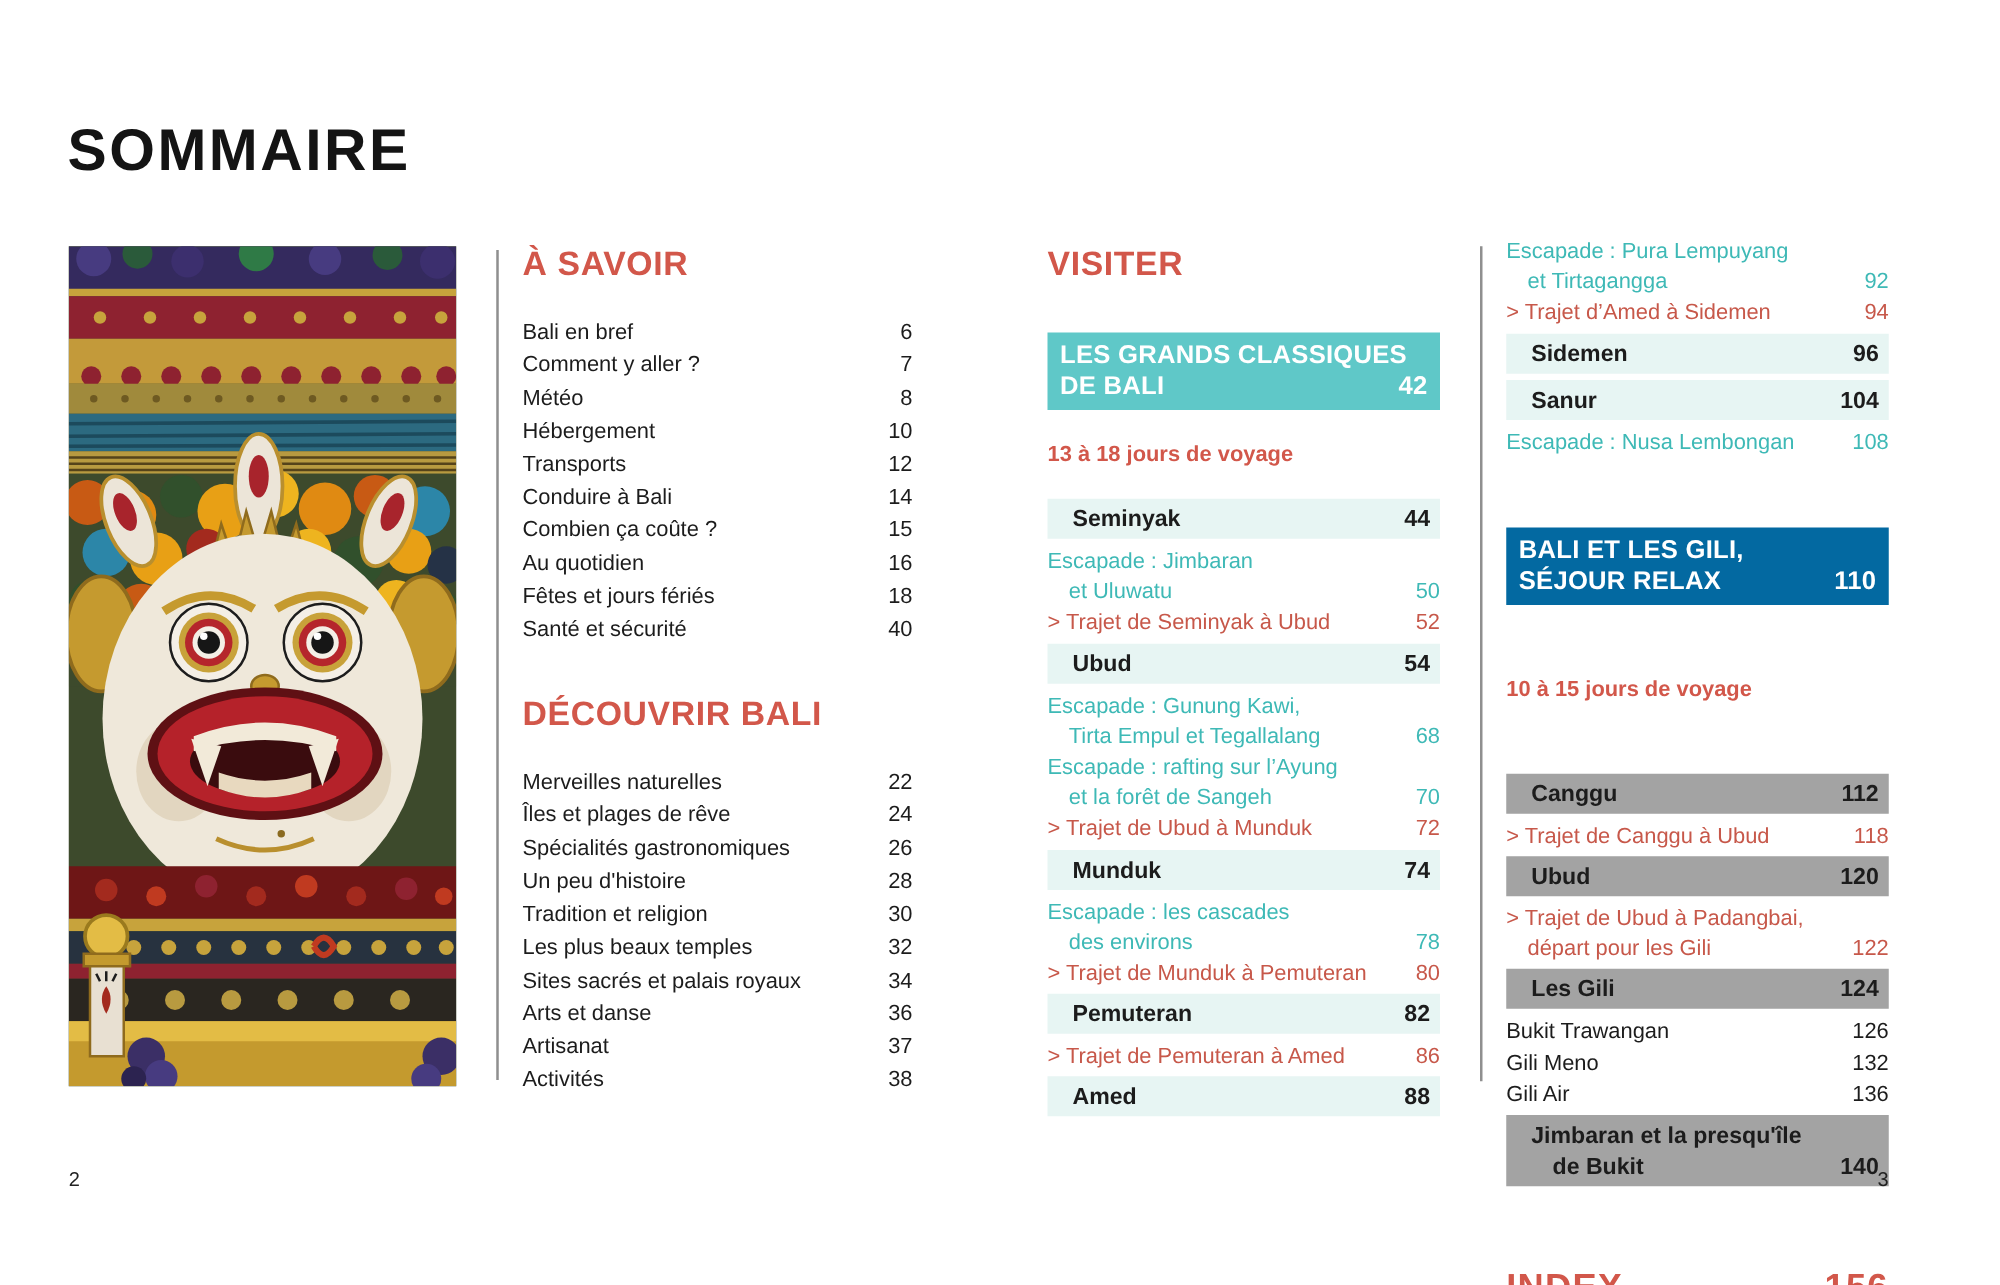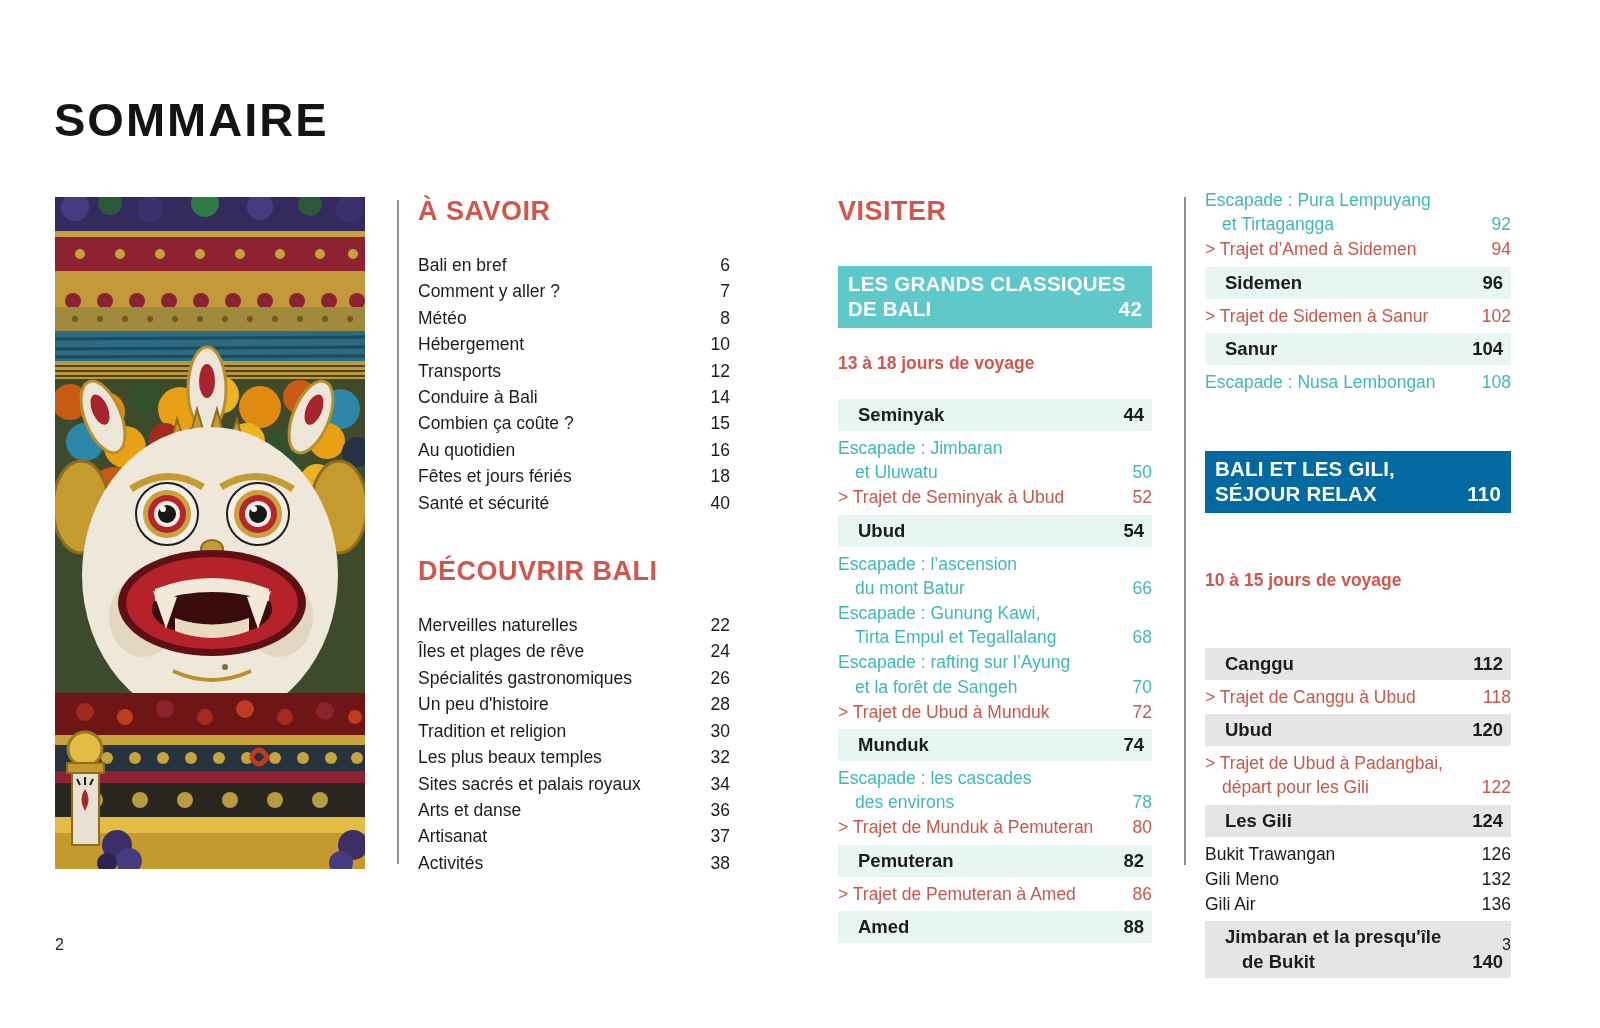--- a/index.html
+++ b/index.html
@@ -35,21 +35,21 @@
   
   .entry{margin:1px 0;}
   .entry .line{display:flex;justify-content:space-between;align-items:baseline;font-size:17.5px;line-height:24.2px;}
   .entry .cont .txt{padding-left:17px;}
   .entry.escapade .txt,.entry.escapade .pg{color:#3eb9b6;}
   .entry.trajet .txt,.entry.trajet .pg{color:#c7584a;}
   .entry.plain .txt,.entry.plain .pg{color:#1c1c1c;}
   .entry.place{font-weight:bold;padding:3px 8px 4px 20px;margin:5px 0;}
   .entry.place .line{font-size:18.5px;line-height:25px;}
   .entry.place.teal{background:#e7f5f3;}
-  .entry.place.blue{background:#e5e5e5;}
+  .entry.place.blue{background:#a3a3a3;}
 
   
   #index-row{display:flex;justify-content:space-between;align-items:baseline;margin-top:12px;font-size:29px;font-weight:bold;color:#d2574a;letter-spacing:1px;}
 
   .folio{font-size:16px;color:#222;}
 </style>
 </head>
 <body>
 
 <div class="abs" id="main-title">SOMMAIRE</div>
@@ -393,29 +393,20 @@
         </div>
       </div>
       <div class="entry place teal">
         <div class="line">
           <span class="txt">Ubud</span>
           <span class="pg">54</span>
         </div>
       </div>
       <div class="entry escapade">
         <div class="line">
-          <span class="txt">Escapade : l’ascension</span>
-        </div>
-        <div class="line cont">
-          <span class="txt">du mont Batur</span>
-          <span class="pg">66</span>
-        </div>
-      </div>
-      <div class="entry escapade">
-        <div class="line">
           <span class="txt">Escapade : Gunung Kawi,</span>
         </div>
         <div class="line cont">
           <span class="txt">Tirta Empul et Tegallalang</span>
           <span class="pg">68</span>
         </div>
       </div>
       <div class="entry escapade">
         <div class="line">
           <span class="txt">Escapade : rafting sur l’Ayung</span>
@@ -487,26 +478,20 @@
       <div class="entry trajet">
         <div class="line">
           <span class="txt">&gt; Trajet d’Amed à Sidemen</span>
           <span class="pg">94</span>
         </div>
       </div>
       <div class="entry place teal">
         <div class="line">
           <span class="txt">Sidemen</span>
           <span class="pg">96</span>
-        </div>
-      </div>
-      <div class="entry trajet">
-        <div class="line">
-          <span class="txt">&gt; Trajet de Sidemen à Sanur</span>
-          <span class="pg">102</span>
         </div>
       </div>
       <div class="entry place teal">
         <div class="line">
           <span class="txt">Sanur</span>
           <span class="pg">104</span>
         </div>
       </div>
       <div class="entry escapade">
         <div class="line">

